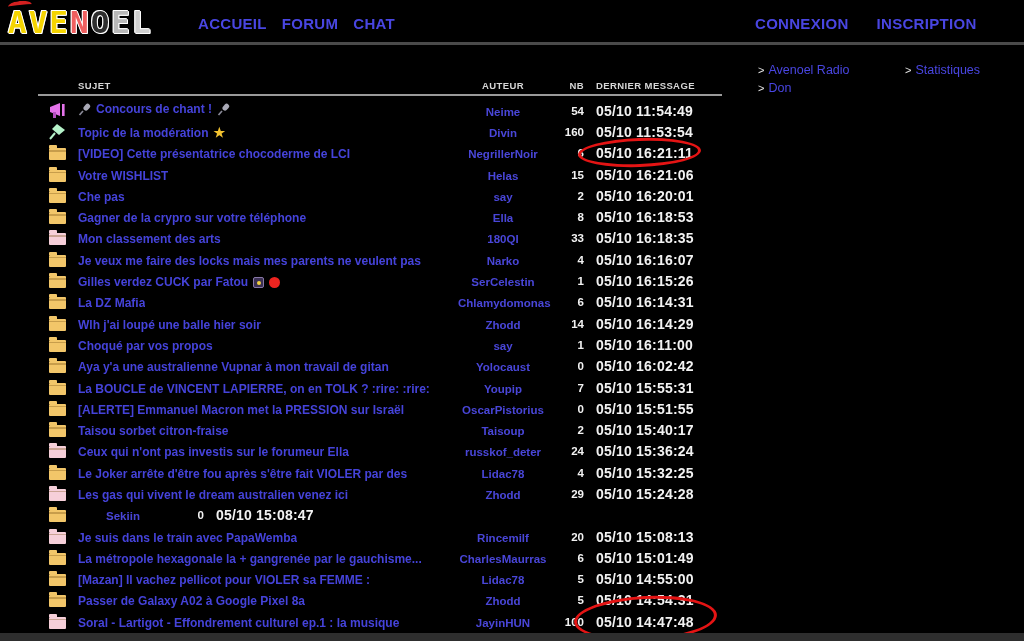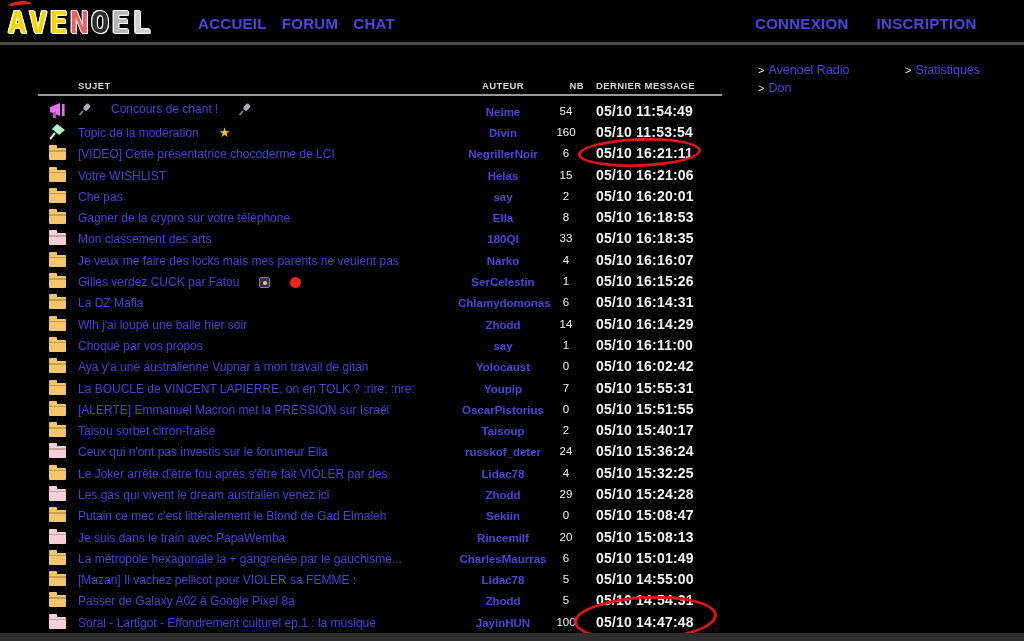--- a/index.html
+++ b/index.html
@@ -37,25 +37,25 @@
            padding-bottom:3px; color:#d6d6d6; font-size:9.5px; font-weight:bold;
            letter-spacing:0.4px; }
   .c-icon { width:40px; flex:0 0 40px; }
   .c-sujet { flex:1 1 auto; min-width:0; }
   .c-auteur { width:90px; flex:0 0 90px; text-align:center; }
   .c-nb { width:38px; flex:0 0 38px; text-align:right; padding-right:2px; }
   .c-last { width:126px; flex:0 0 126px; margin-left:10px; }
   .rows { margin-top:4px; }
   .trow { display:flex; align-items:center; height:21.3px; }
   .trow .c-icon { padding-left:11px; display:flex; align-items:center; }
-  .title-link { color:#4543da; font-weight:normal; font-size:12px; text-decoration:none;
+  .title-link { color:#4543da; font-weight:bold; font-size:12px; text-decoration:none;
                 white-space:nowrap; overflow:hidden; cursor:pointer;
-                display:inline-flex; align-items:center; gap:20px; }
+                display:inline-flex; align-items:center; gap:5px; }
   .author-link { color:#4946d8; font-weight:bold; font-size:11.5px; text-decoration:none; cursor:pointer; }
-  .nb-val { color:#f2f2f2; font-weight:normal; font-size:11.5px;text-align:center; }
+  .nb-val { color:#f2f2f2; font-weight:bold; font-size:11.5px; }
   .last-val { color:#f2f2f2; font-weight:bold; font-size:14px; letter-spacing:0.2px; }
 
   
   .folder { width:17px; height:12px; border-radius:1px; position:relative; margin-top:2px; }
   .folder::before { content:""; position:absolute; top:-3px; left:0; width:8px; height:3px;
                     border-radius:1px 1px 0 0; background:inherit; }
   .folder::after { content:""; position:absolute; top:2px; left:0; width:100%; height:1.5px;
                    background:rgba(120,80,20,0.35); }
   .folder.yellow { background:#f2c669; }
   .folder.pink   { background:#f6cfd9; }
@@ -394,23 +394,20 @@
         <div class="c-auteur"><a class="author-link">Zhodd</a></div>
         <div class="c-nb nb-val">29</div>
         <div class="c-last last-val">05/10 15:24:28</div>
       </div>
       <div class="trow">
         <div class="c-icon">
           <span class="ico">
             <span class="folder yellow"></span>
           </span>
         </div>
-        <div class="c-sujet"><a class="title-link">
-            <span>Putain ce mec c'est littéralement le Blond de Gad Elmaleh</span>
-          </a></div>
         <div class="c-auteur"><a class="author-link">Sekiin</a></div>
         <div class="c-nb nb-val">0</div>
         <div class="c-last last-val">05/10 15:08:47</div>
       </div>
       <div class="trow">
         <div class="c-icon">
           <span class="ico">
             <span class="folder pink"></span>
           </span>
         </div>

